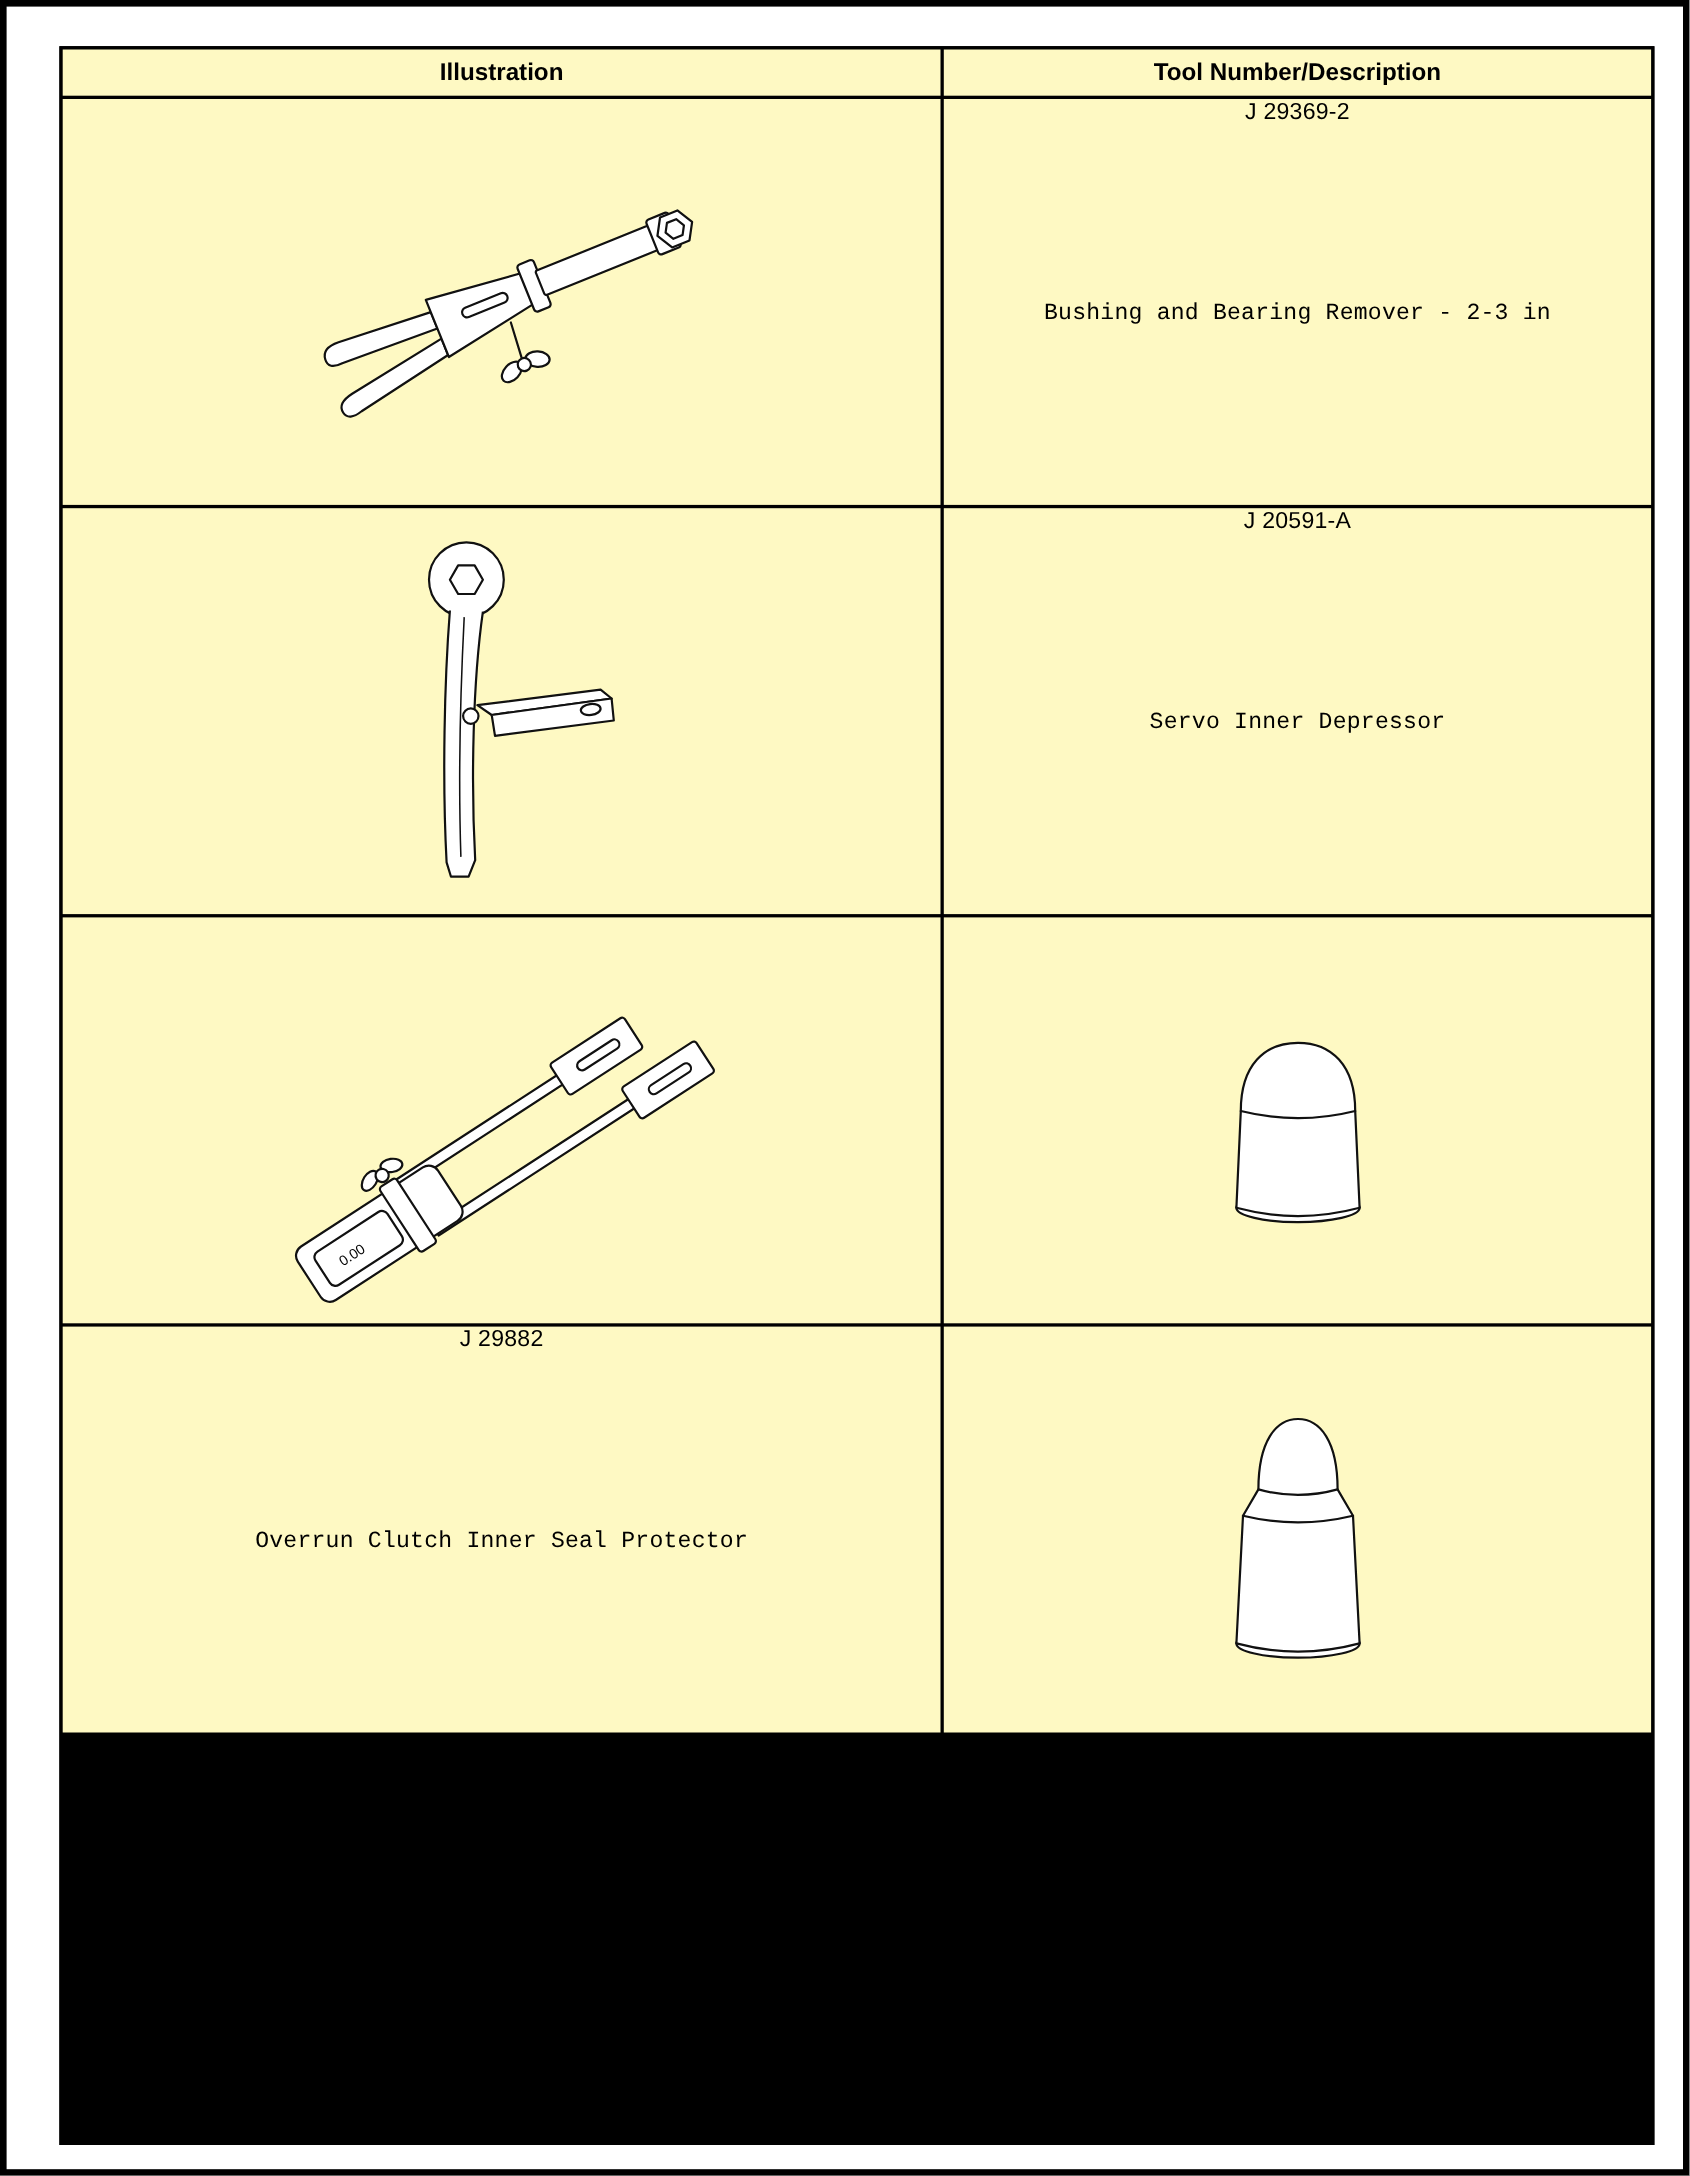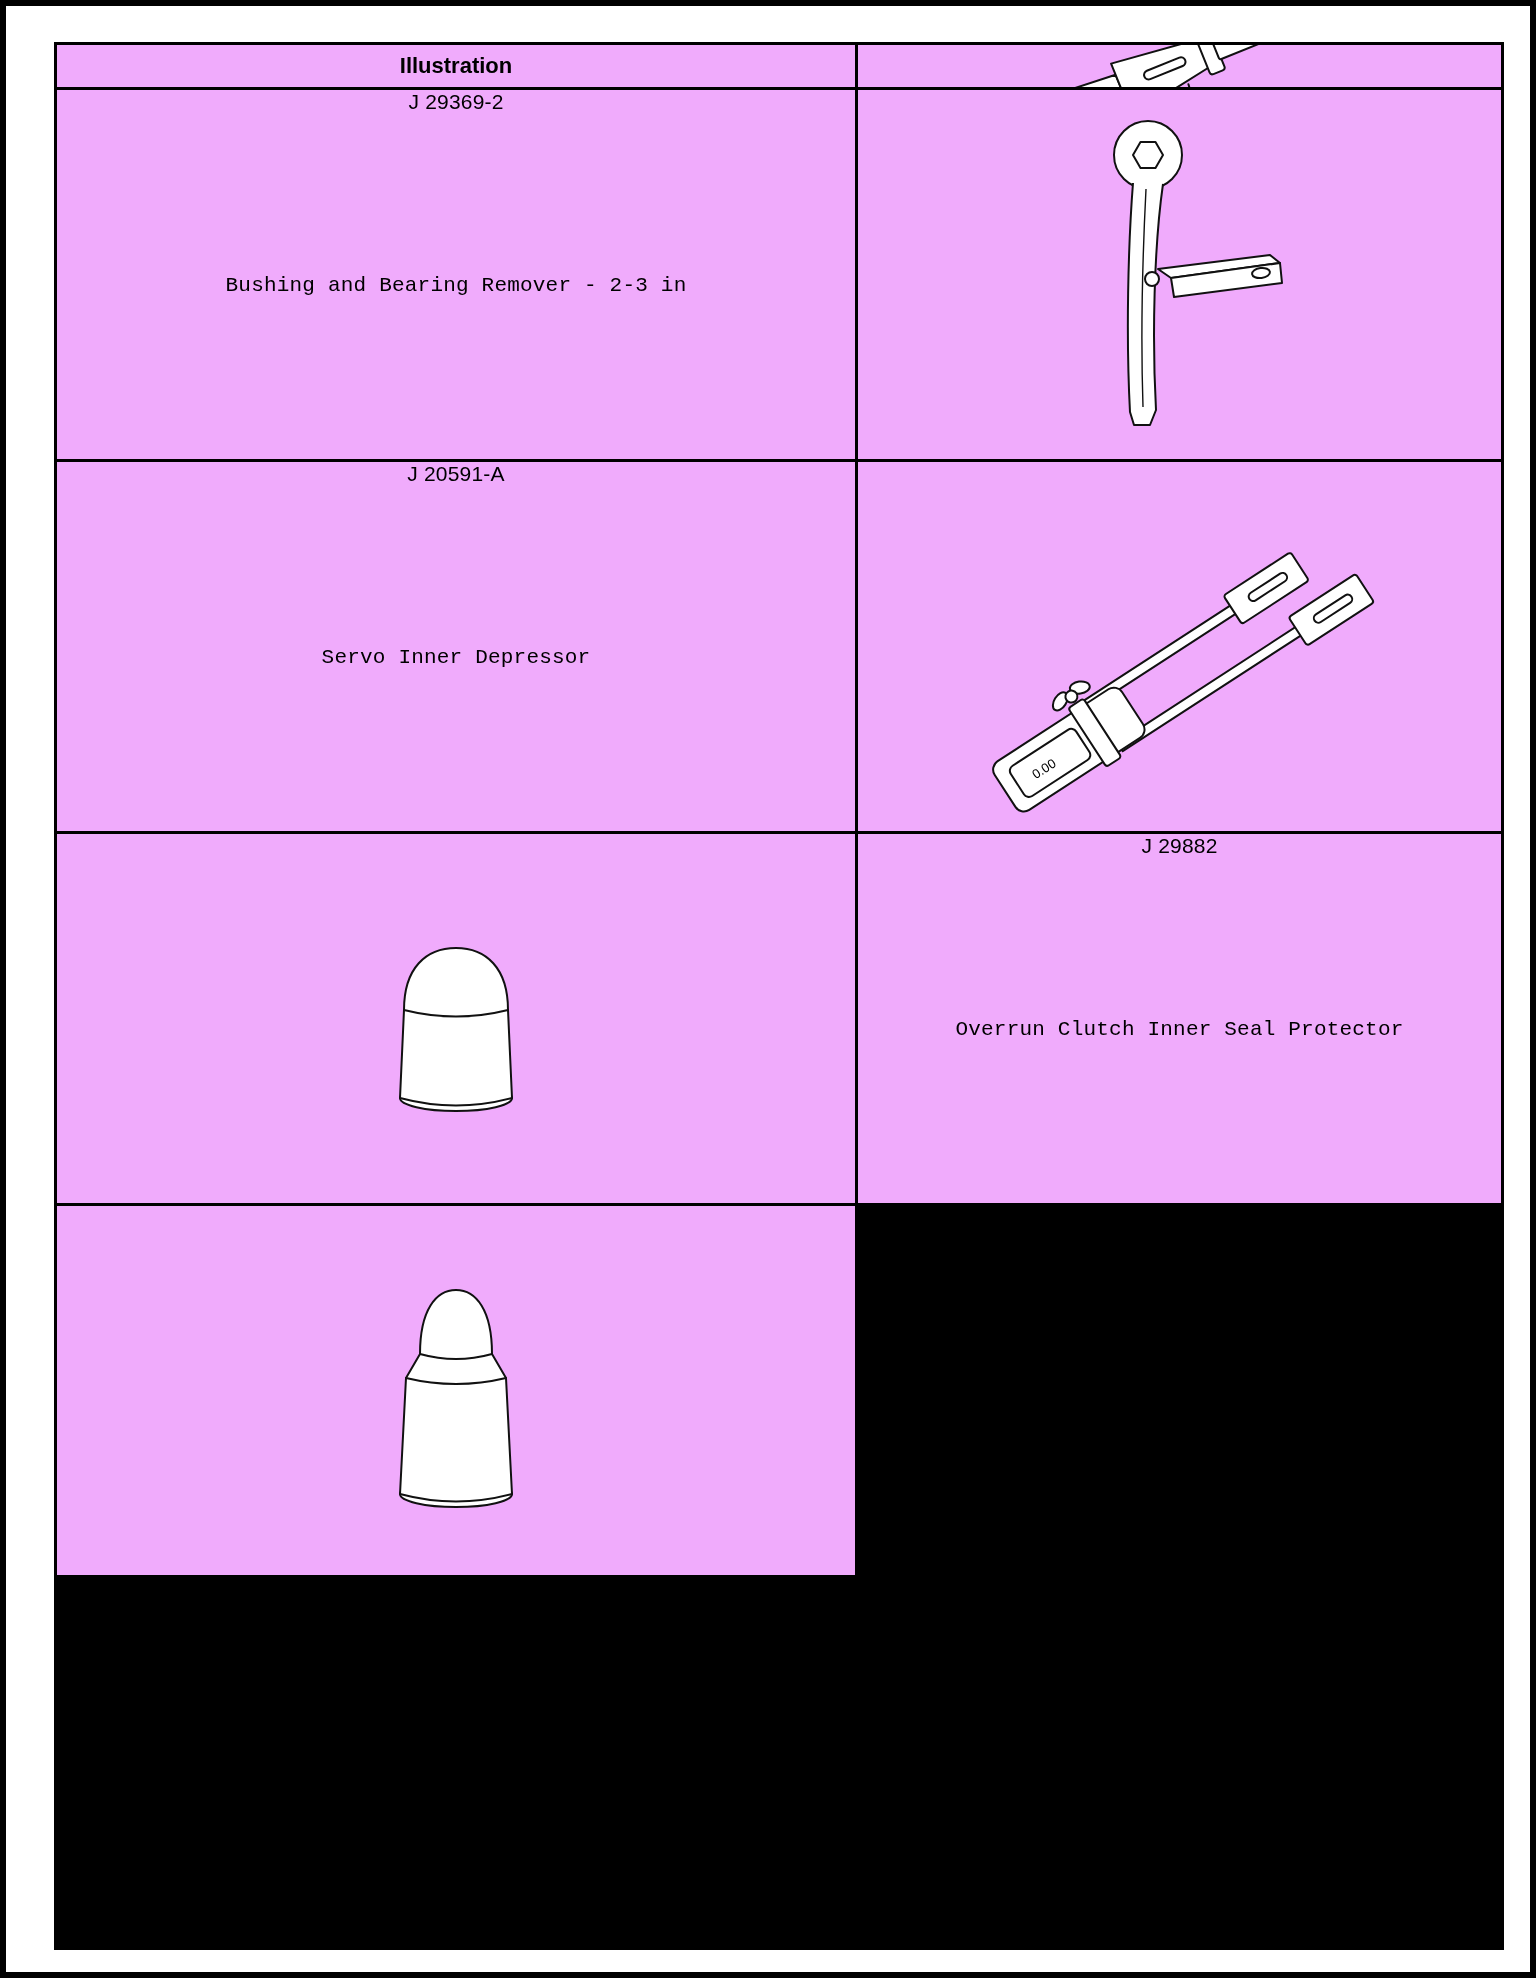--- a/index.html
+++ b/index.html
@@ -16,21 +16,21 @@
     position:absolute;
     left:48px; top:36px;
     width:1450px; height:1908px;
     background:#000;            
     border:3px solid #000;
     display:grid;
     grid-template-columns:798px 1fr;
     grid-template-rows:42px repeat(5, 1fr);
     gap:3px;
   }
-  .cell { background:#f0abfc; overflow:hidden; }
+  .cell { background:#fef9c3; overflow:hidden; }
   .header-cell {
     display:flex; align-items:center; justify-content:center;
     font-weight:bold; font-size:22px;
   }
   .illu-cell {
     display:flex; align-items:center; justify-content:center;
   }
   .desc-cell {
     display:flex; flex-direction:column;
     align-items:center; justify-content:flex-start;
@@ -48,20 +48,23 @@
   .ln-thin { fill:none; stroke:#111; stroke-width:1.4; }
 </style>
 </head>
 <body>
 
 <div class="page">
   <div class="tools-table">
 
     <div class="cell header-cell">
       <span>Illustration</span>
+    </div>
+    <div class="cell header-cell">
+      <span>Tool Number/Description</span>
     </div>
 
     <div class="cell illu-cell">
       <svg width="450" height="320" viewBox="0 0 450 320">
         <g transform="rotate(-22 225 160)">
 
           <path class="ln" d="M162,144 L74,138 Q58,137 57,148 Q56,158 70,157 L162,160 Z"></path>
           <path class="ln" d="M162,170 L68,186 Q52,189 54,199 Q56,208 70,204 L162,186 Z"></path>
 
           <polygon class="ln" points="162,132 252,142 252,172 162,188"></polygon>

